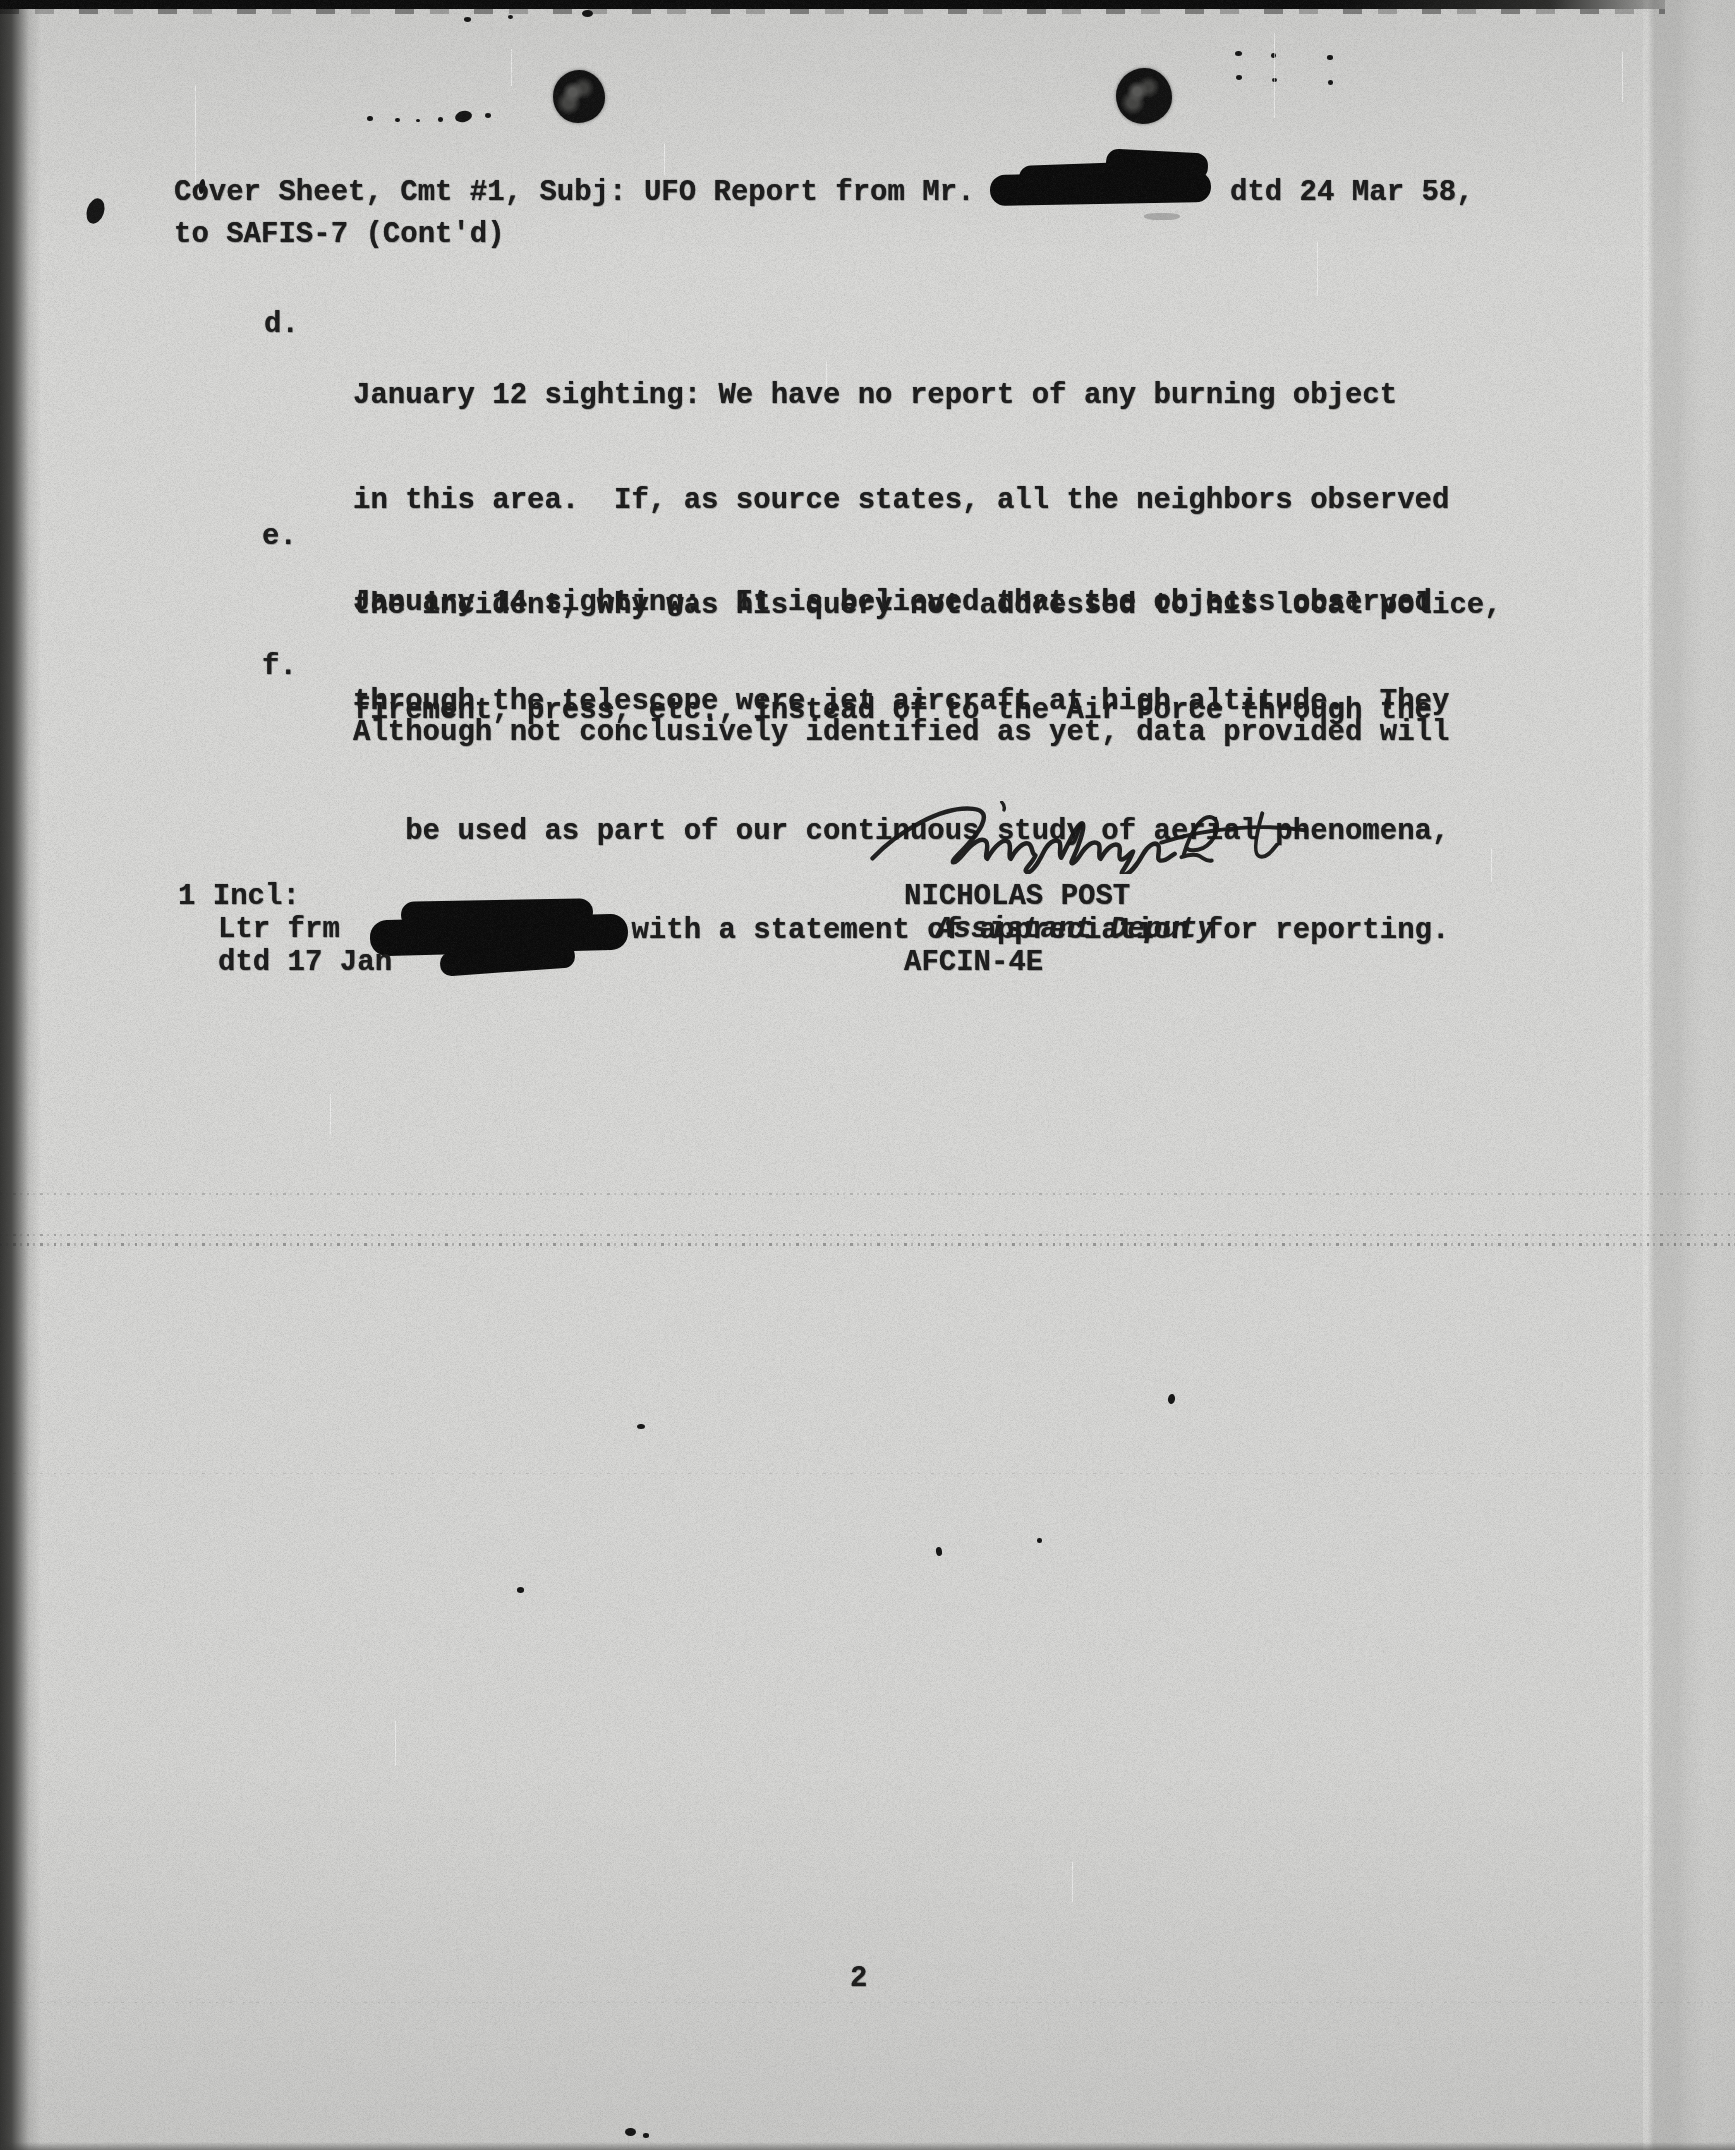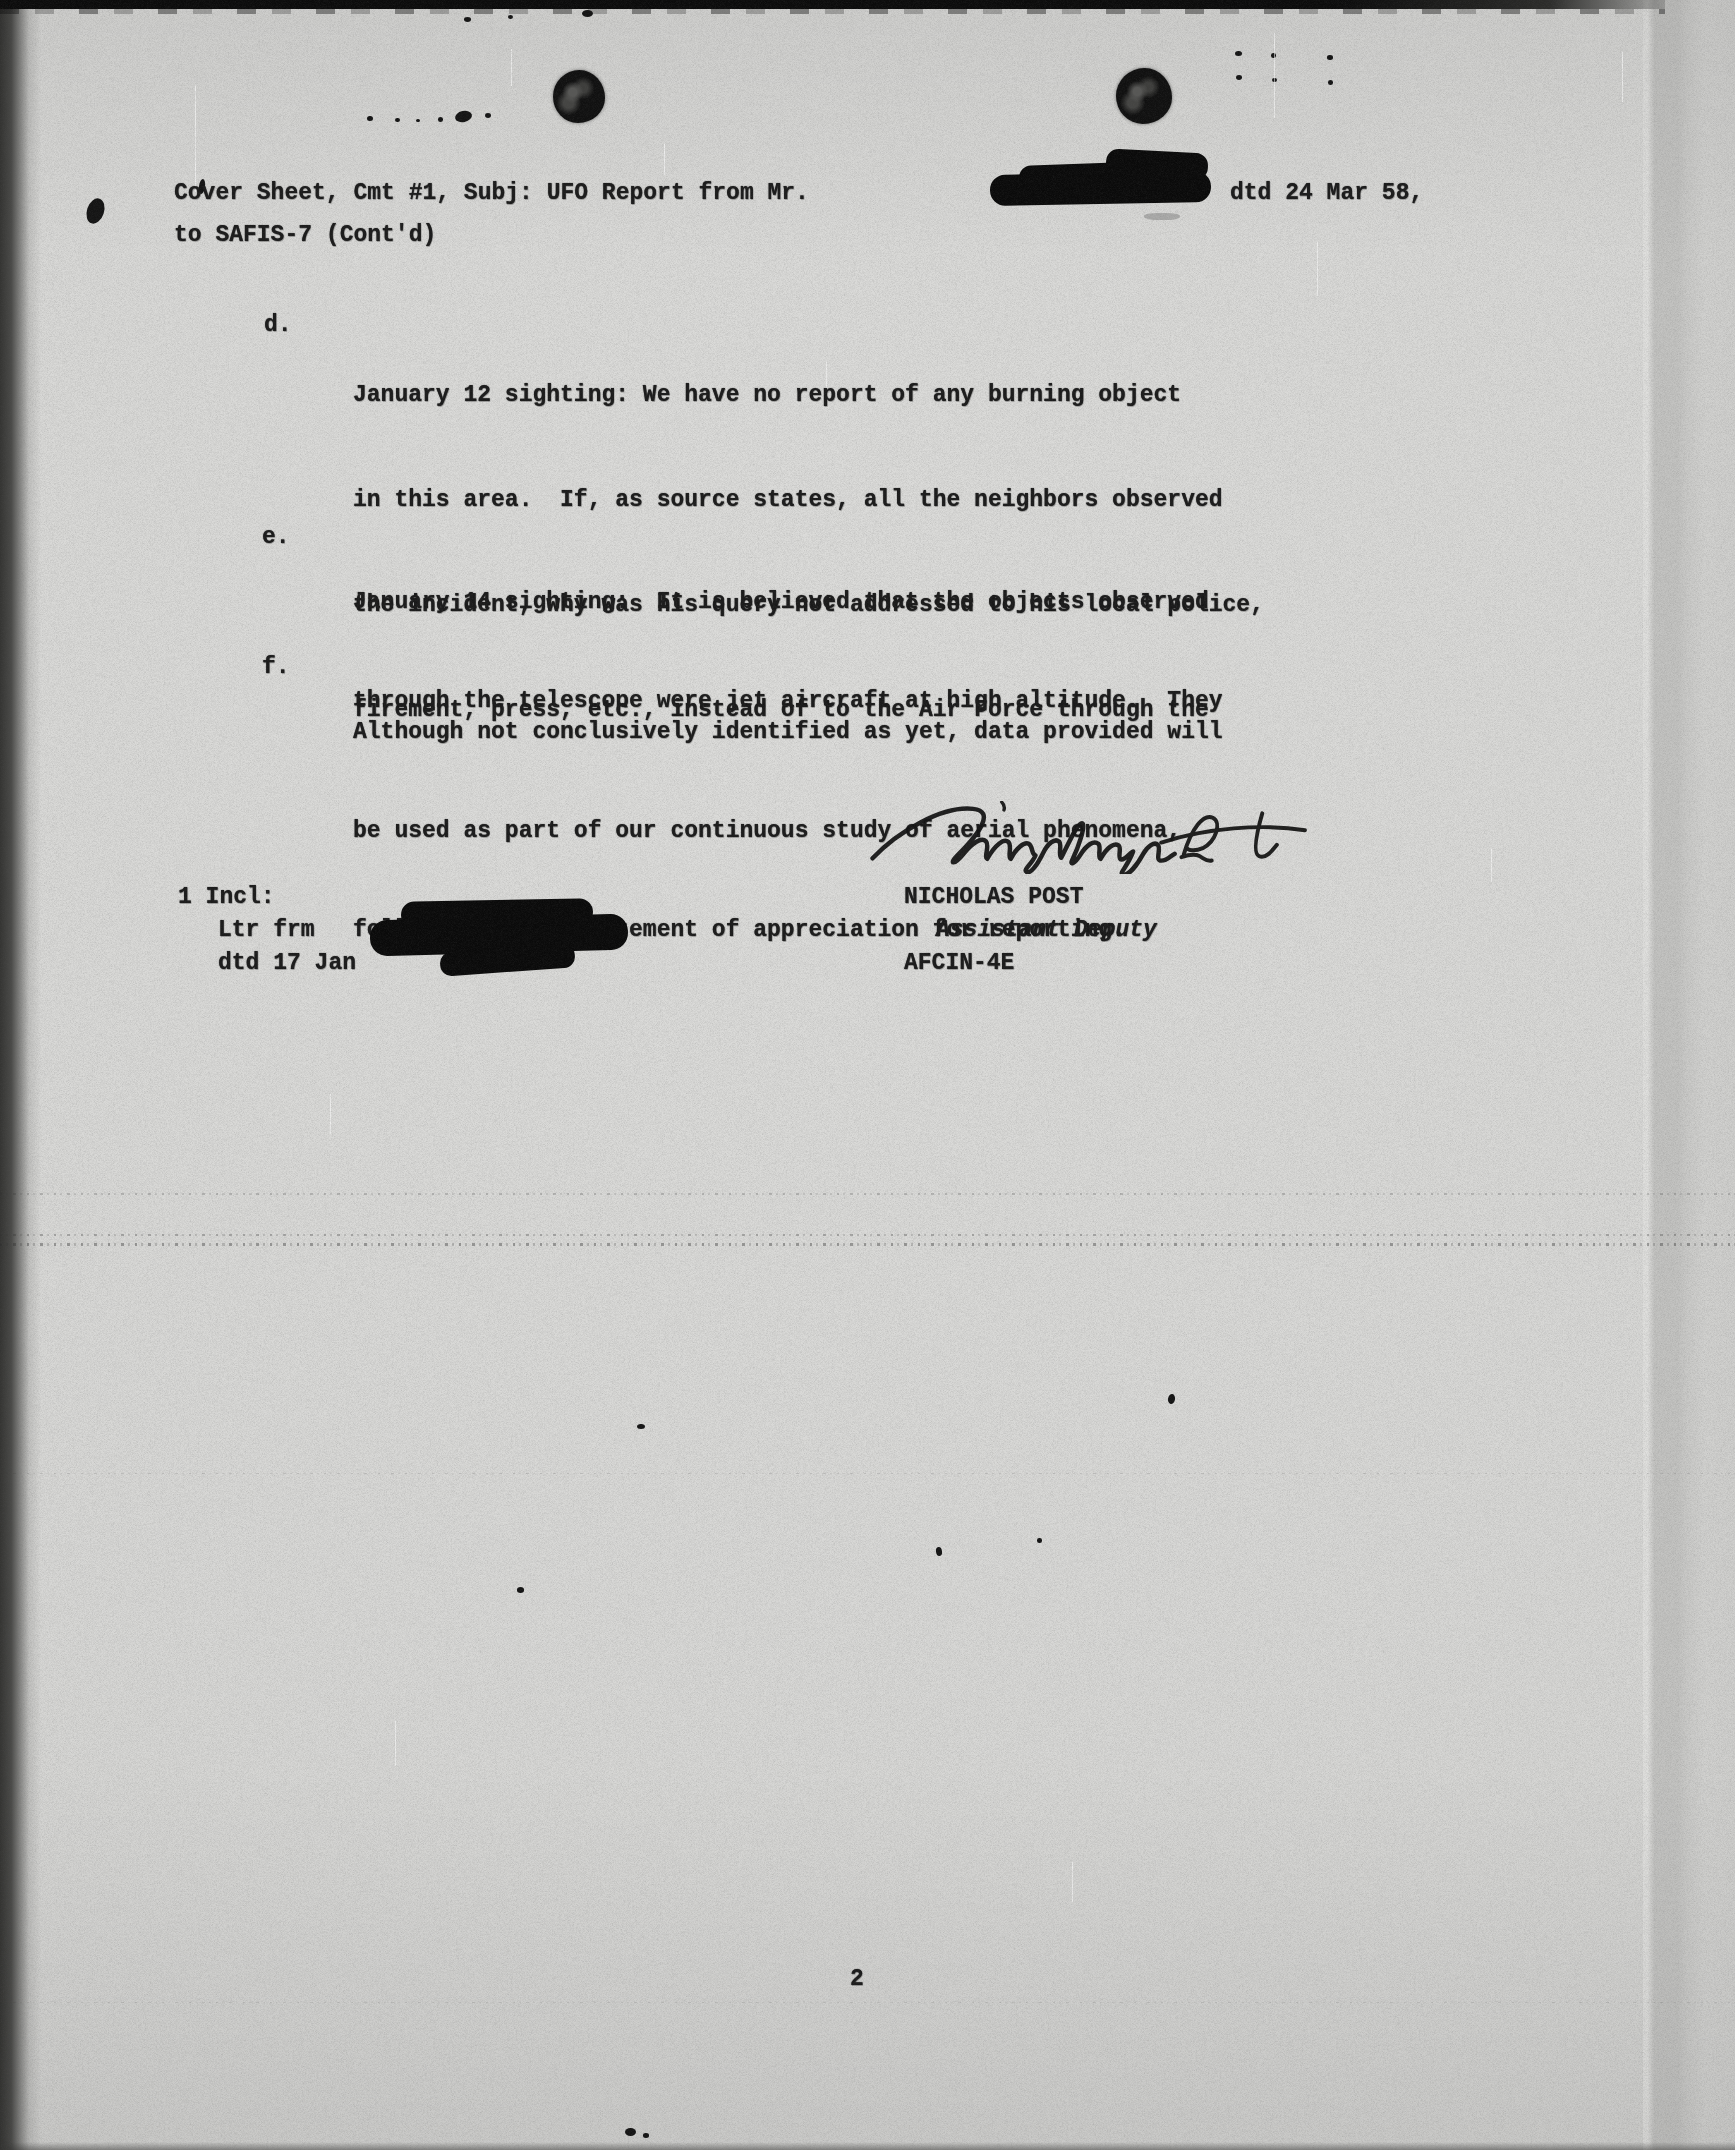--- a/index.html
+++ b/index.html
@@ -7,21 +7,21 @@
     position:relative;
     width:1736px;height:2151px;
     overflow:hidden;
     background:
       radial-gradient(ellipse 130% 95% at 46% 32%, #dcdcda 0%, #d7d7d5 55%, #cfcfcd 100%);
     font-family:"Liberation Mono","DejaVu Sans Mono",monospace;
   }
   .tw{
     position:absolute;
     font-weight:700;
-    font-size:23px;
+    font-size:29px;
     line-height:34px;
     color:#1b1b1b;
     white-space:pre;
     letter-spacing:0;
     text-shadow:0 0 1.1px rgba(15,15,15,.75), 0.6px 0.6px 0 rgba(30,30,30,.25);
   }
   .para-lines div{white-space:pre;}
   
   .left-edge{position:absolute;left:0;top:0;width:41px;height:100%;
     background:linear-gradient(90deg,#373735 0px,#45четыре 0);
@@ -137,21 +137,21 @@
     <div>firement, press, etc., instead of to the Air Force through the</div>
   </div>
 
   <div class="tw" style="left:262px;top:520px;">e.</div>
   <div class="tw para-lines" style="left:353px;top:520px;line-height:33px;">
     <div>January 14 sighting:  It is believed that the objects observed</div>
     <div>through the telescope were jet aircraft at high altitude.  They</div>
   </div>
 
   <div class="tw" style="left:262px;top:650px;">f.</div>
-  <div class="tw para-lines" style="left:353px;top:650px;line-height:33px;">
+  <div class="tw para-lines" style="left:353px;top:650px;line-height:33px;text-align:right;">
     <div>Although not conclusively identified as yet, data provided will</div>
     <div>be used as part of our continuous study of aerial phenomena,</div>
     <div>followed with a statement of appreciation for reporting.</div>
   </div>
 
   <svg class="sig-svg" width="446" height="73" viewBox="0 0 790 130">
     <g fill="none" stroke="#141414" stroke-linecap="round" stroke-linejoin="round" opacity="0.95">
       <path stroke-width="8" d="M6,102 C50,55 130,8 185,14 C225,18 196,58 158,96 C140,114 152,114 168,94 C184,74 200,64 208,72 C215,79 204,100 210,103 C224,78 240,66 248,73 C255,80 246,100 252,103 C262,84 276,72 284,76 C292,80 288,94 296,97 C290,112 274,122 280,126 C288,131 300,112 310,92 C318,76 330,66 338,72 C344,77 336,98 342,101 C356,74 372,36 380,40 C386,43 372,84 362,104 C356,116 366,112 376,96 C388,77 400,70 408,76 C414,81 406,100 412,103 C424,82 436,74 444,79 C450,83 442,101 448,104 C456,106 462,94 470,90 C460,118 444,128 452,131 C462,134 478,112 488,94 C496,80 508,72 514,78 C520,84 510,104 518,106 C530,108 538,96 544,94"></path>
       <path stroke-width="7" d="M560,96 C574,48 596,22 612,30 C628,38 618,72 594,84 C580,90 568,88 566,84"></path>
       <path stroke-width="7" d="M556,100 C568,96 580,94 588,98 C596,102 600,108 610,106"></path>

